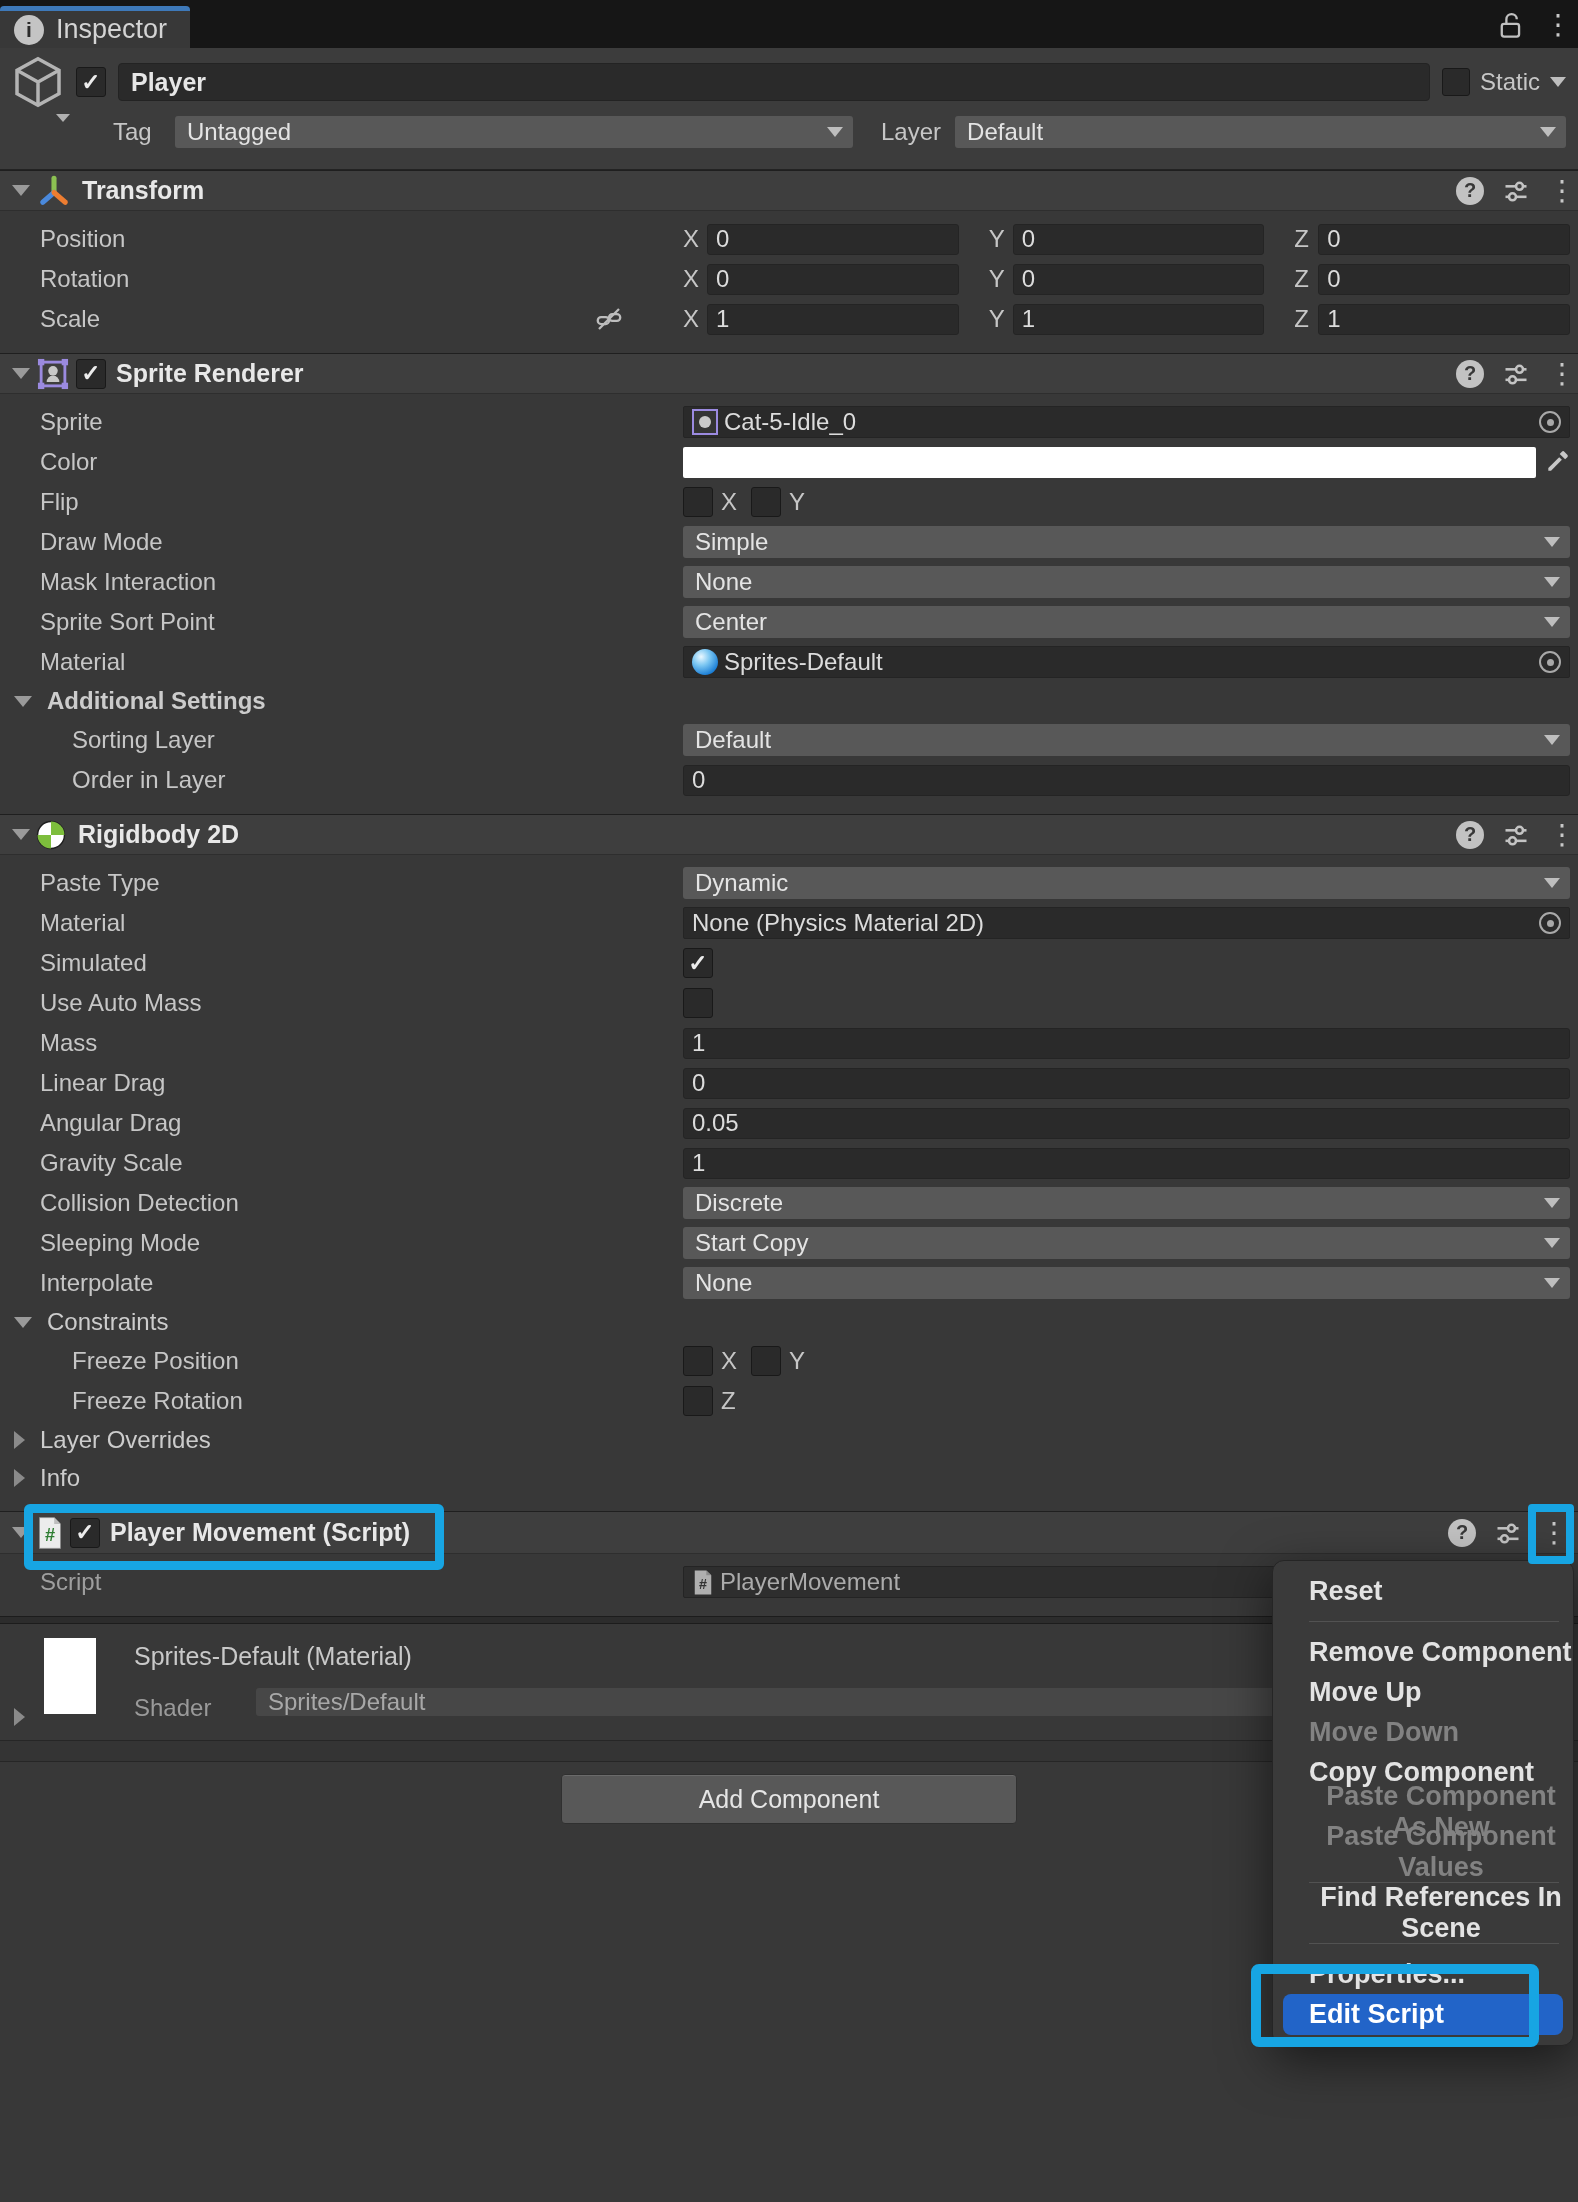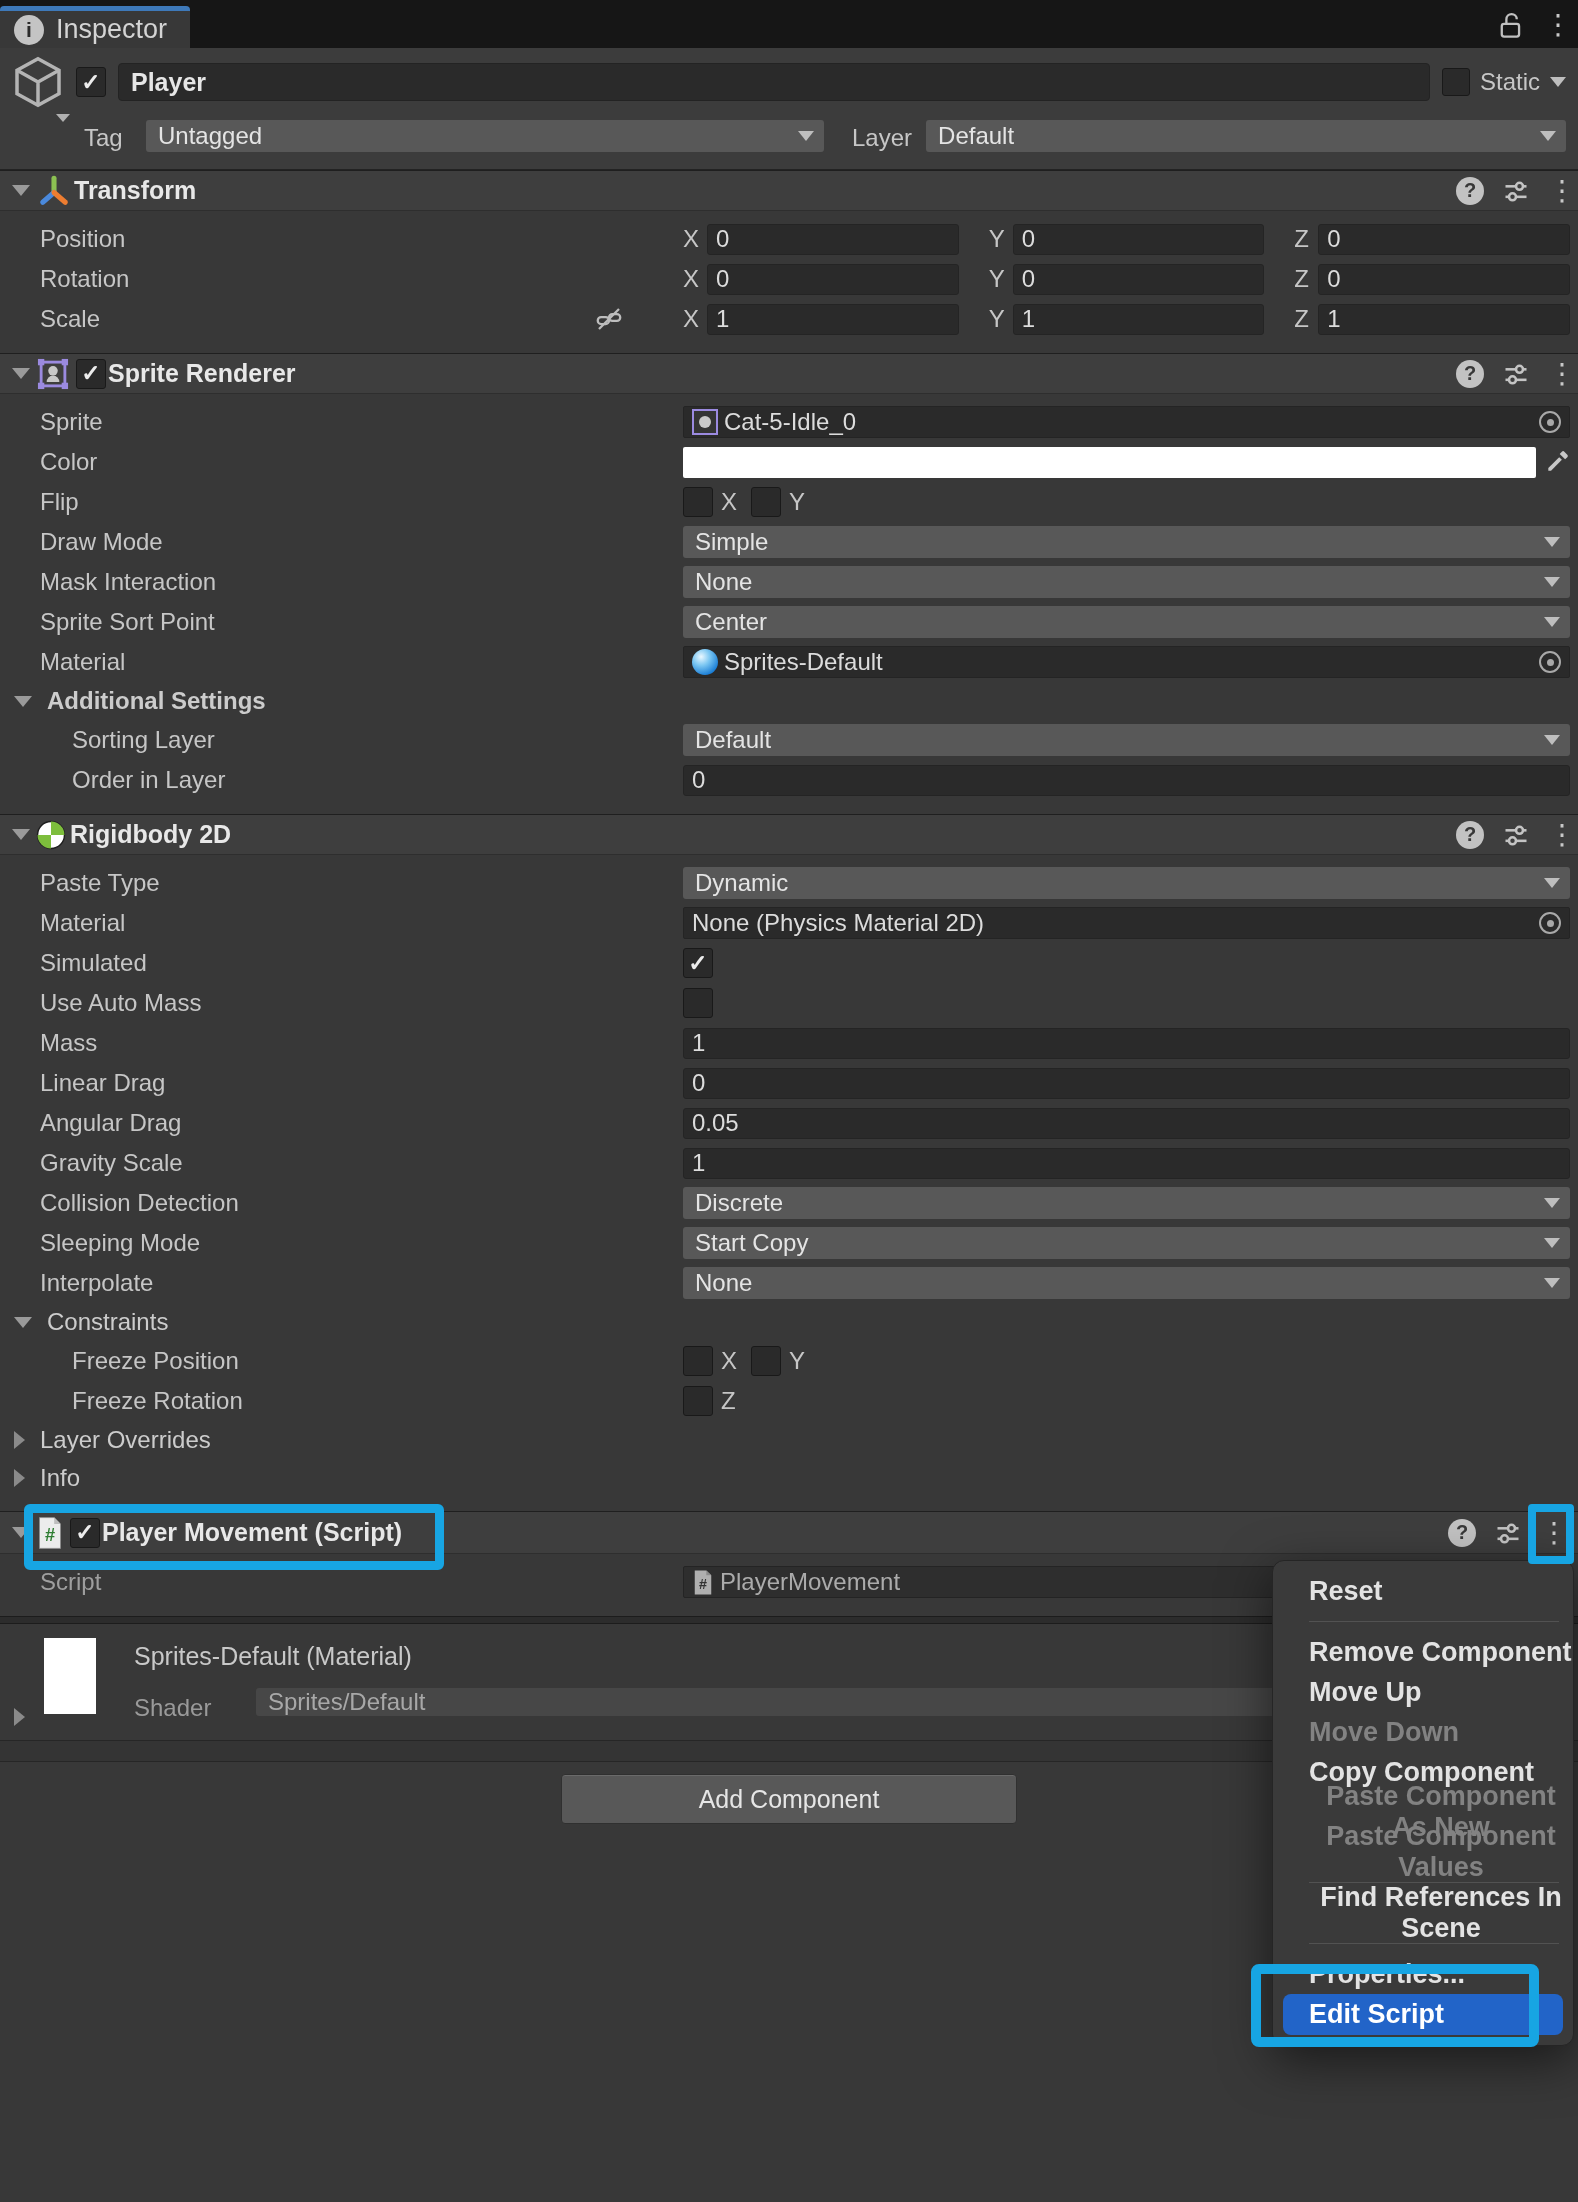--- a/index.html
+++ b/index.html
@@ -15,28 +15,28 @@
   .tabbar-right { margin-left:auto; display:flex; align-items:center; gap:20px; padding:0 14px 8px 0; }
   .kebab { font-size:28px; color:#C8C8C8; width:20px; text-align:center; line-height:30px; }
 
   
   .goblock { height:122px; background:#3C3C3C; border-bottom:1px solid #232323; flex:none; padding-top:12px; }
   .gorow1 { display:flex; align-items:center; padding:0 12px 0 10px; height:44px; }
   .gocube { width:66px; position:relative; flex:none; }
   .gocube .caret-sm { position:absolute; right:6px; bottom:-12px; }
   .namefield { flex:1; height:38px; background:#2A2A2A; border:1px solid #232323; border-radius:4px; color:#E6E6E6; font-weight:bold; font-size:25px; padding:0 12px; margin-left:12px; }
   .staticzone { display:flex; align-items:center; margin-left:12px; gap:10px; flex:none; }
-  .gorow2 { display:flex; align-items:flex-end; padding:0 12px 0 0; height:40px; margin-top:8px; }
+  .gorow2 { display:flex; align-items:center; padding:0 12px 0 0; height:40px; margin-top:8px;margin-left:29px; }
   .taglbl { width:50px; margin-left:84px; flex:none; color:#C6C6C6; }
   .layerlbl { margin-left:28px; flex:none; color:#C6C6C6; }
 
   
   .sec { border-top:1px solid #1F1F1F; flex:none; }
   .chead { height:40px; background:#3E3E3E; border-bottom:1px solid #2E2E2E; display:flex; align-items:center; padding:0 10px 0 12px; position:relative; }
-  .chead .title { font-weight:bold; font-size:25px; color:#E8E8E8; margin-left:2px; }
+  .chead .title { font-weight:bold; font-size:25px; color:#E8E8E8; margin-left:10px; }
   .hright { margin-left:auto; display:flex; align-items:center; gap:18px; }
   .help { width:28px; height:28px; border-radius:50%; background:#C2C2C2; color:#383838; font-weight:bold; font-size:20px; display:flex; align-items:center; justify-content:center; }
   .body { padding:8px 0 14px; }
   .row { height:40px; display:flex; align-items:center; padding-left:40px; }
   .lbl { width:643px; flex:none; color:#C6C6C6; }
   .row.ind .lbl { padding-left:32px; }
   .val { flex:1; margin-right:8px; display:flex; align-items:center; position:relative; }
   .field { height:31px; background:#2A2A2A; border:1px solid #242424; border-radius:3px; color:#DCDCDC; font:inherit; padding:0 8px; width:100%; outline:none; }
   .dd { height:32px; background:#585858; border-radius:3px; display:flex; align-items:center; padding:0 12px; color:#E4E4E4; flex:1; position:relative; }
   .dd .caret { position:absolute; right:10px; }

